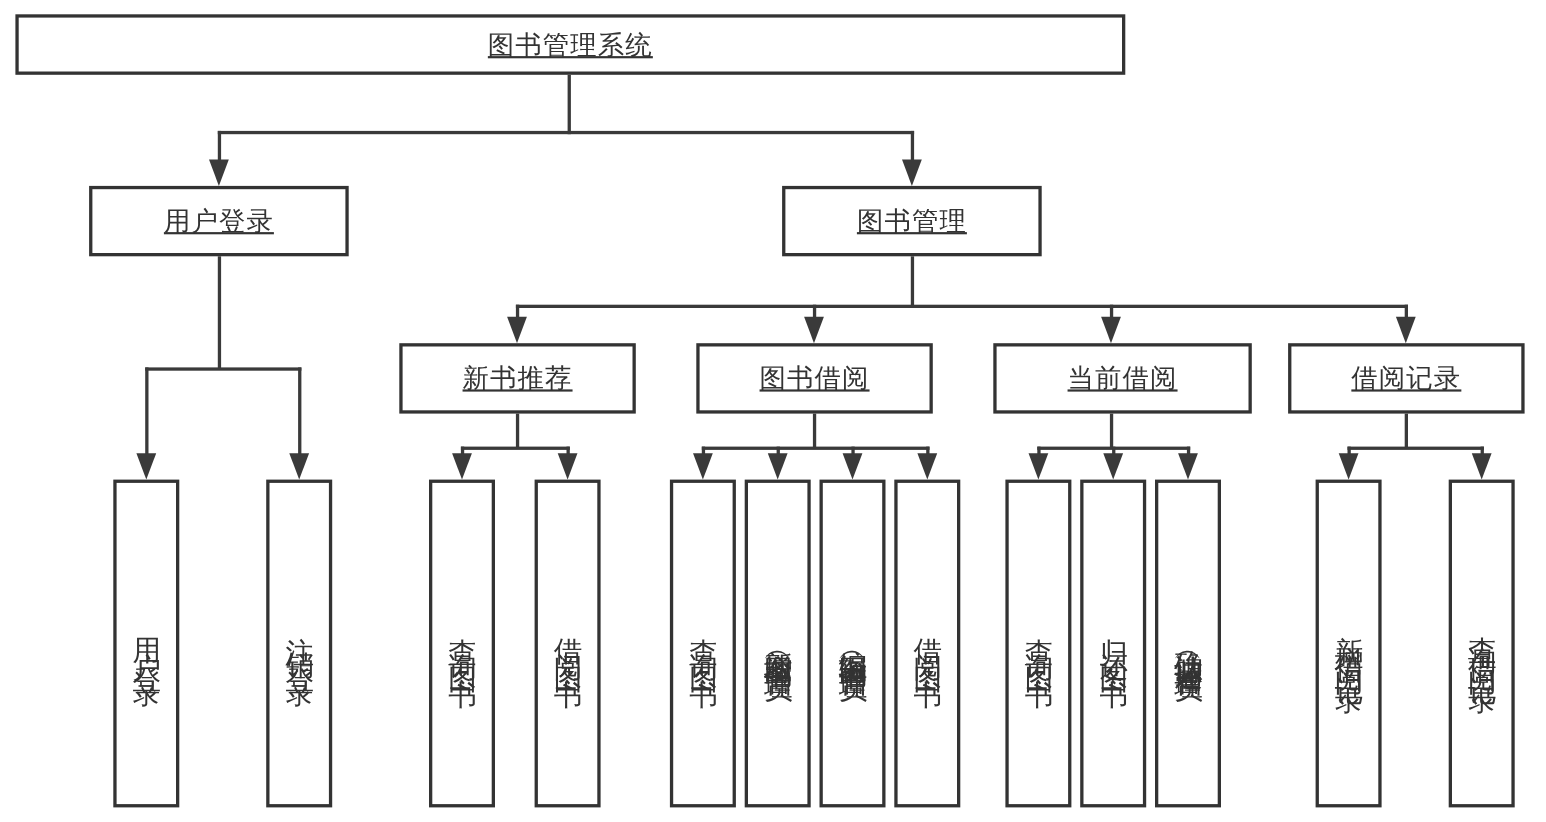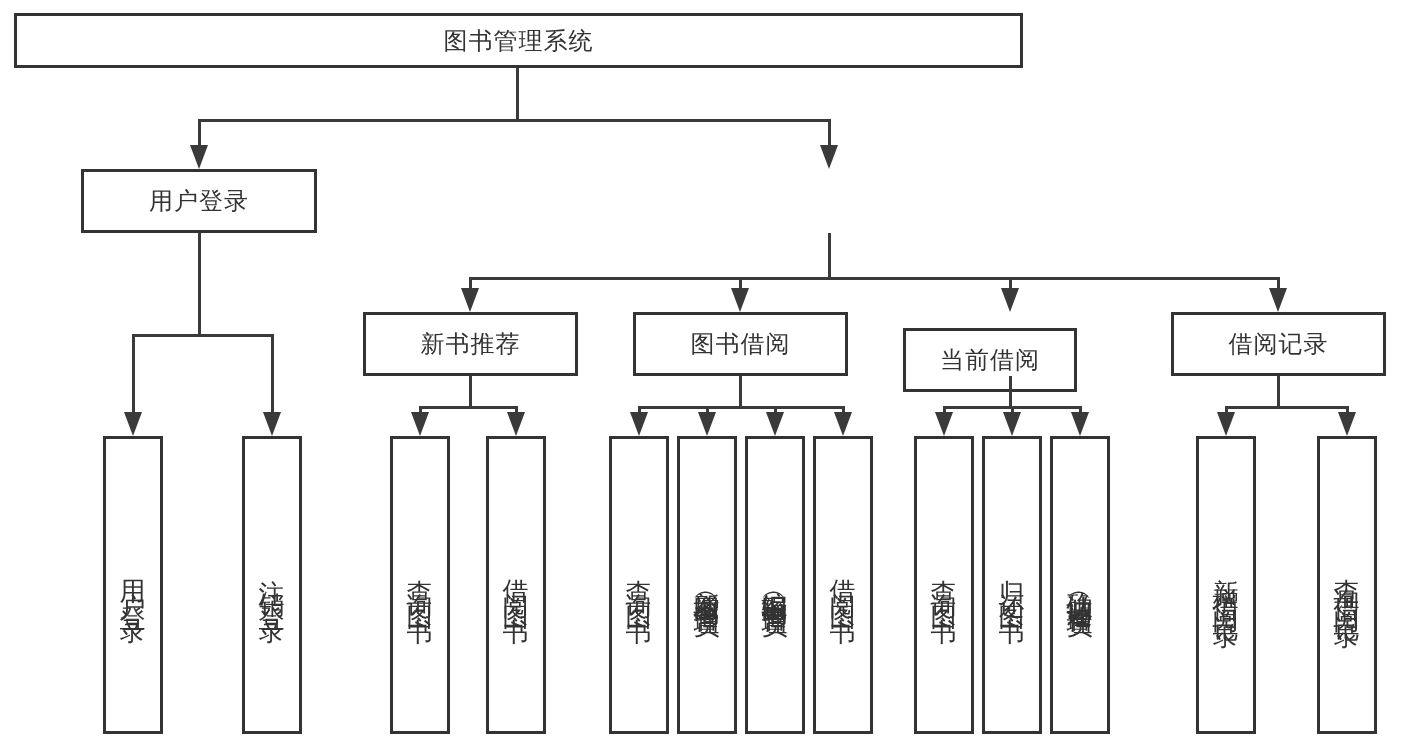--- a/index.html
+++ b/index.html
@@ -13,21 +13,21 @@
   .box{
     position:absolute;
     box-sizing:border-box;
     border:3px solid #333333;
     background:#ffffff;
     display:flex;
     align-items:center;
     justify-content:center;
     color:#333333;
   }
-  .hlabel{font-size:24px;letter-spacing:1px;white-space:nowrap;}
+  .hlabel{font-size:24px;letter-spacing:1px;white-space:nowrap;text-decoration:underline;}
   .v-text{
     writing-mode:vertical-rl;
     text-orientation:mixed;
     font-size:26px;
     line-height:1;
     color:#333333;
   }
   .line{position:absolute;background:#3a3a3a;}
   .arrow{
     position:absolute;
@@ -50,28 +50,31 @@
 
 <div id="canvas">
 
   <div class="box" style="left:14px;top:13px;width:1009px;height:55px;">
     <span class="hlabel">图书管理系统</span>
   </div>
 
   <div class="box" style="left:81px;top:169px;width:236px;height:64px;">
     <span class="hlabel">用户登录</span>
   </div>
+  <div class="box" style="left:711px;top:169px;width:236px;height:64px;">
+    <span class="hlabel">图书管理</span>
+  </div>
 
   <div class="box" style="left:363px;top:312px;width:215px;height:64px;">
     <span class="hlabel">新书推荐</span>
   </div>
   <div class="box" style="left:633px;top:312px;width:215px;height:64px;">
     <span class="hlabel">图书借阅</span>
   </div>
-  <div class="box" style="left:903px;top:328px;width:174px;height:64px;">
+  <div class="box" style="left:903px;top:312px;width:235px;height:64px;">
     <span class="hlabel">当前借阅</span>
   </div>
   <div class="box" style="left:1171px;top:312px;width:215px;height:64px;">
     <span class="hlabel">借阅记录</span>
   </div>
 
   <div class="box" style="left:103px;top:436px;width:60px;height:298px;">
     <span class="v-text" style="letter-spacing: 0.5em;">用户登录</span>
   </div>
   <div class="box" style="left:242px;top:436px;width:60px;height:298px;">

